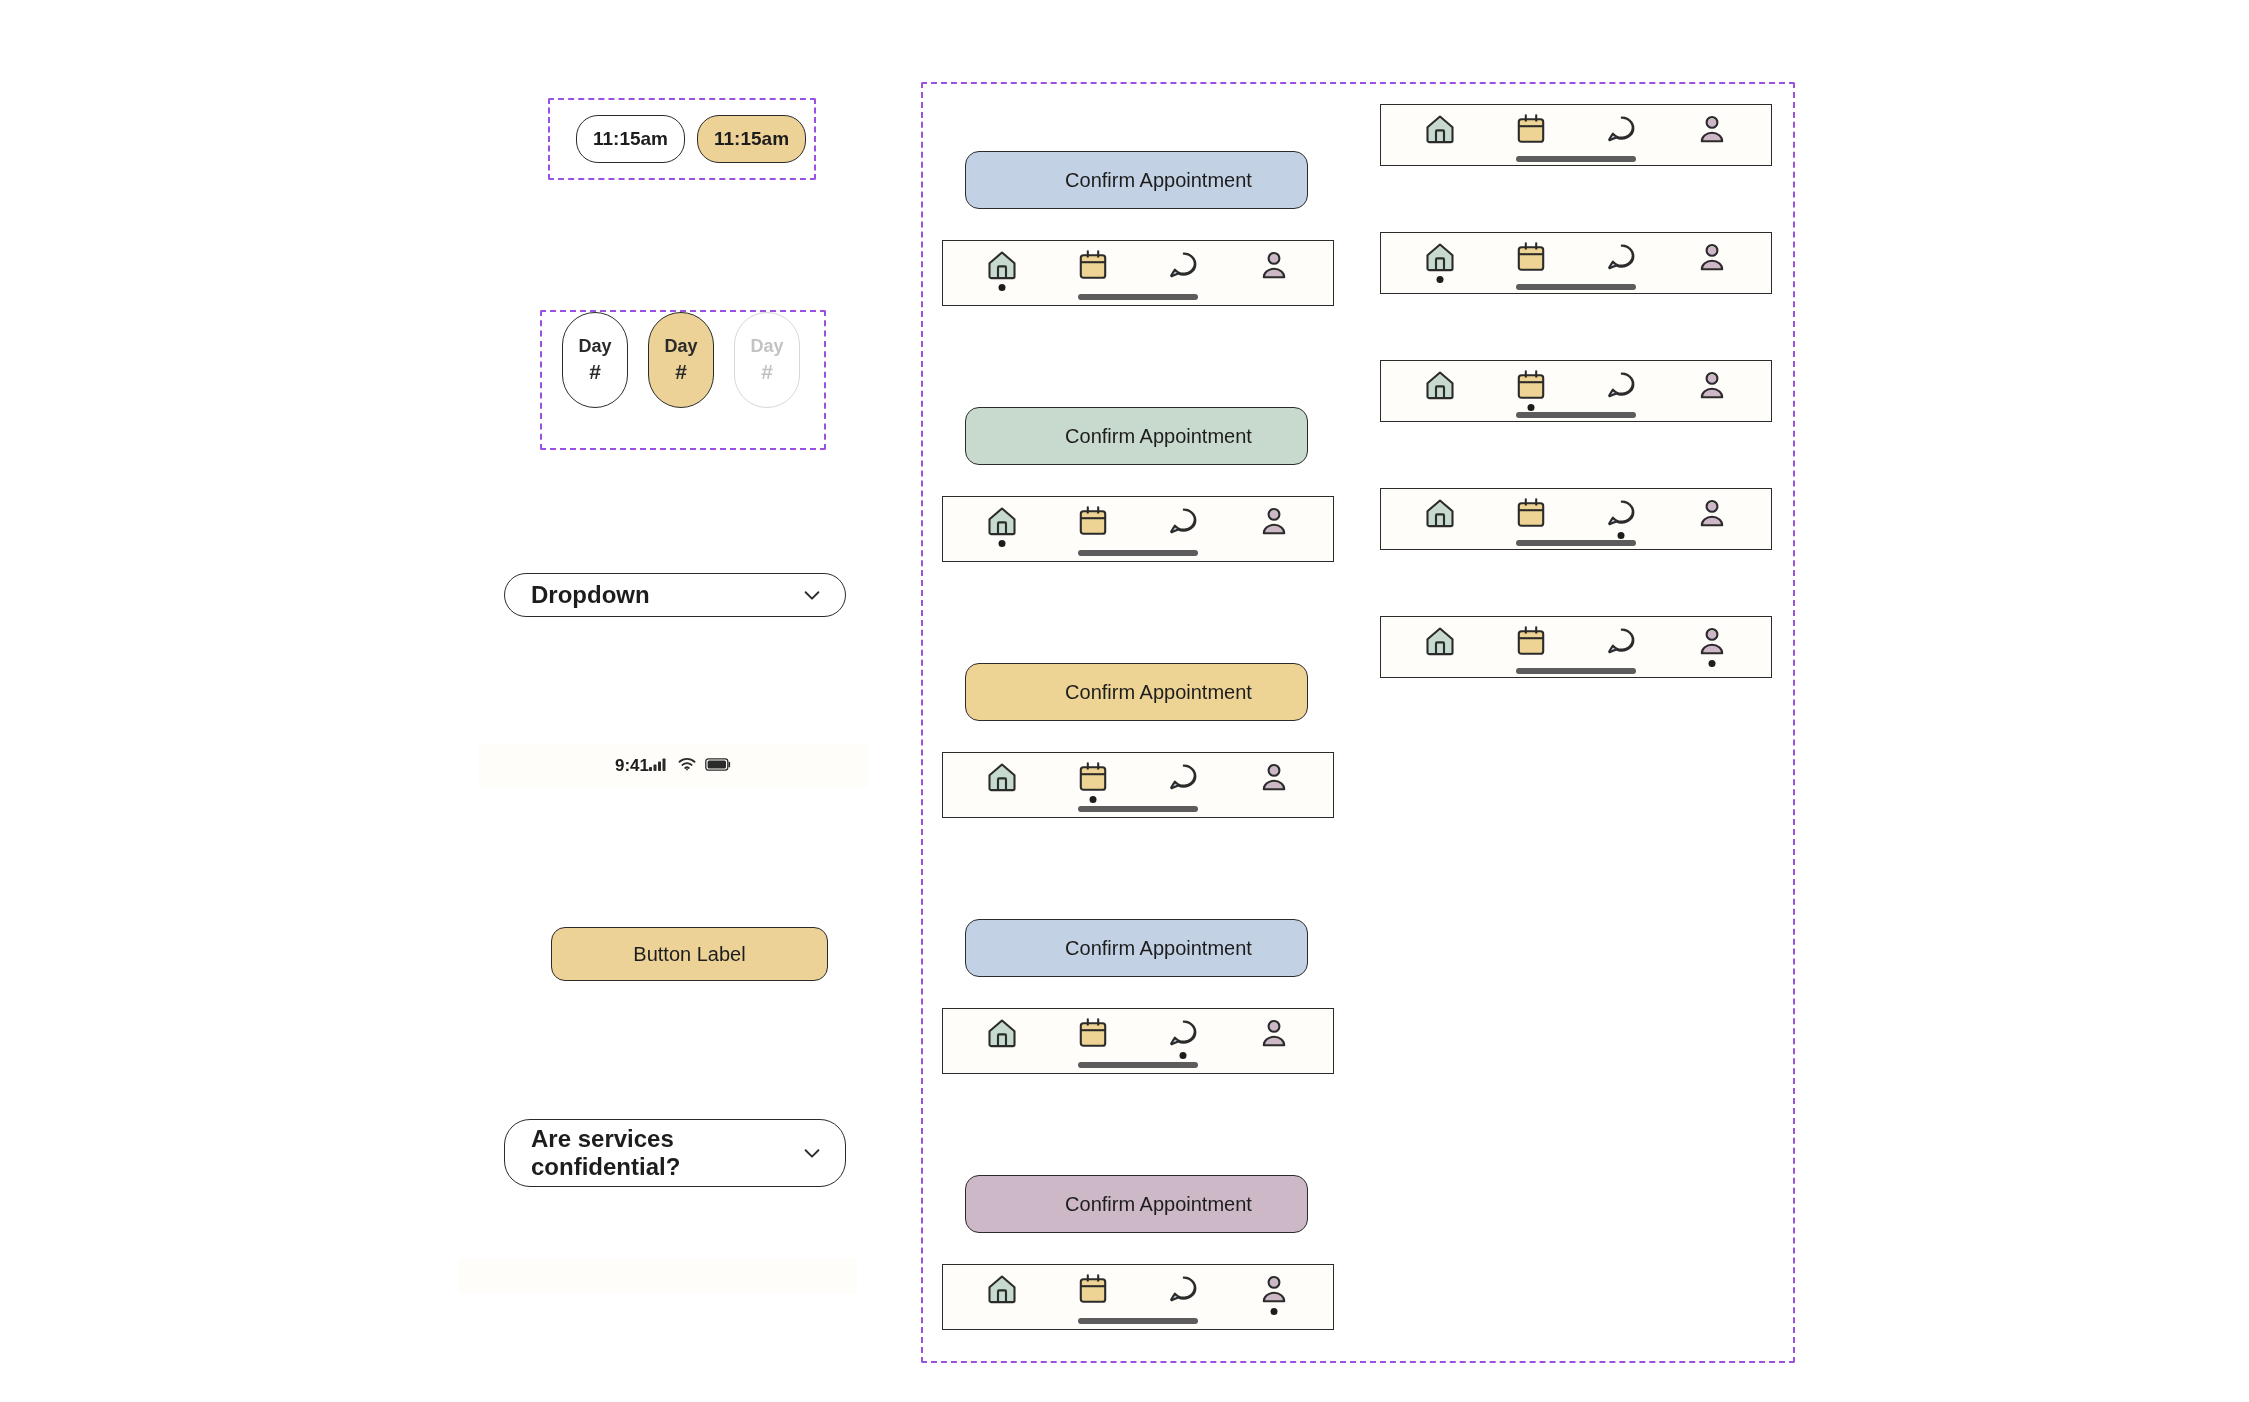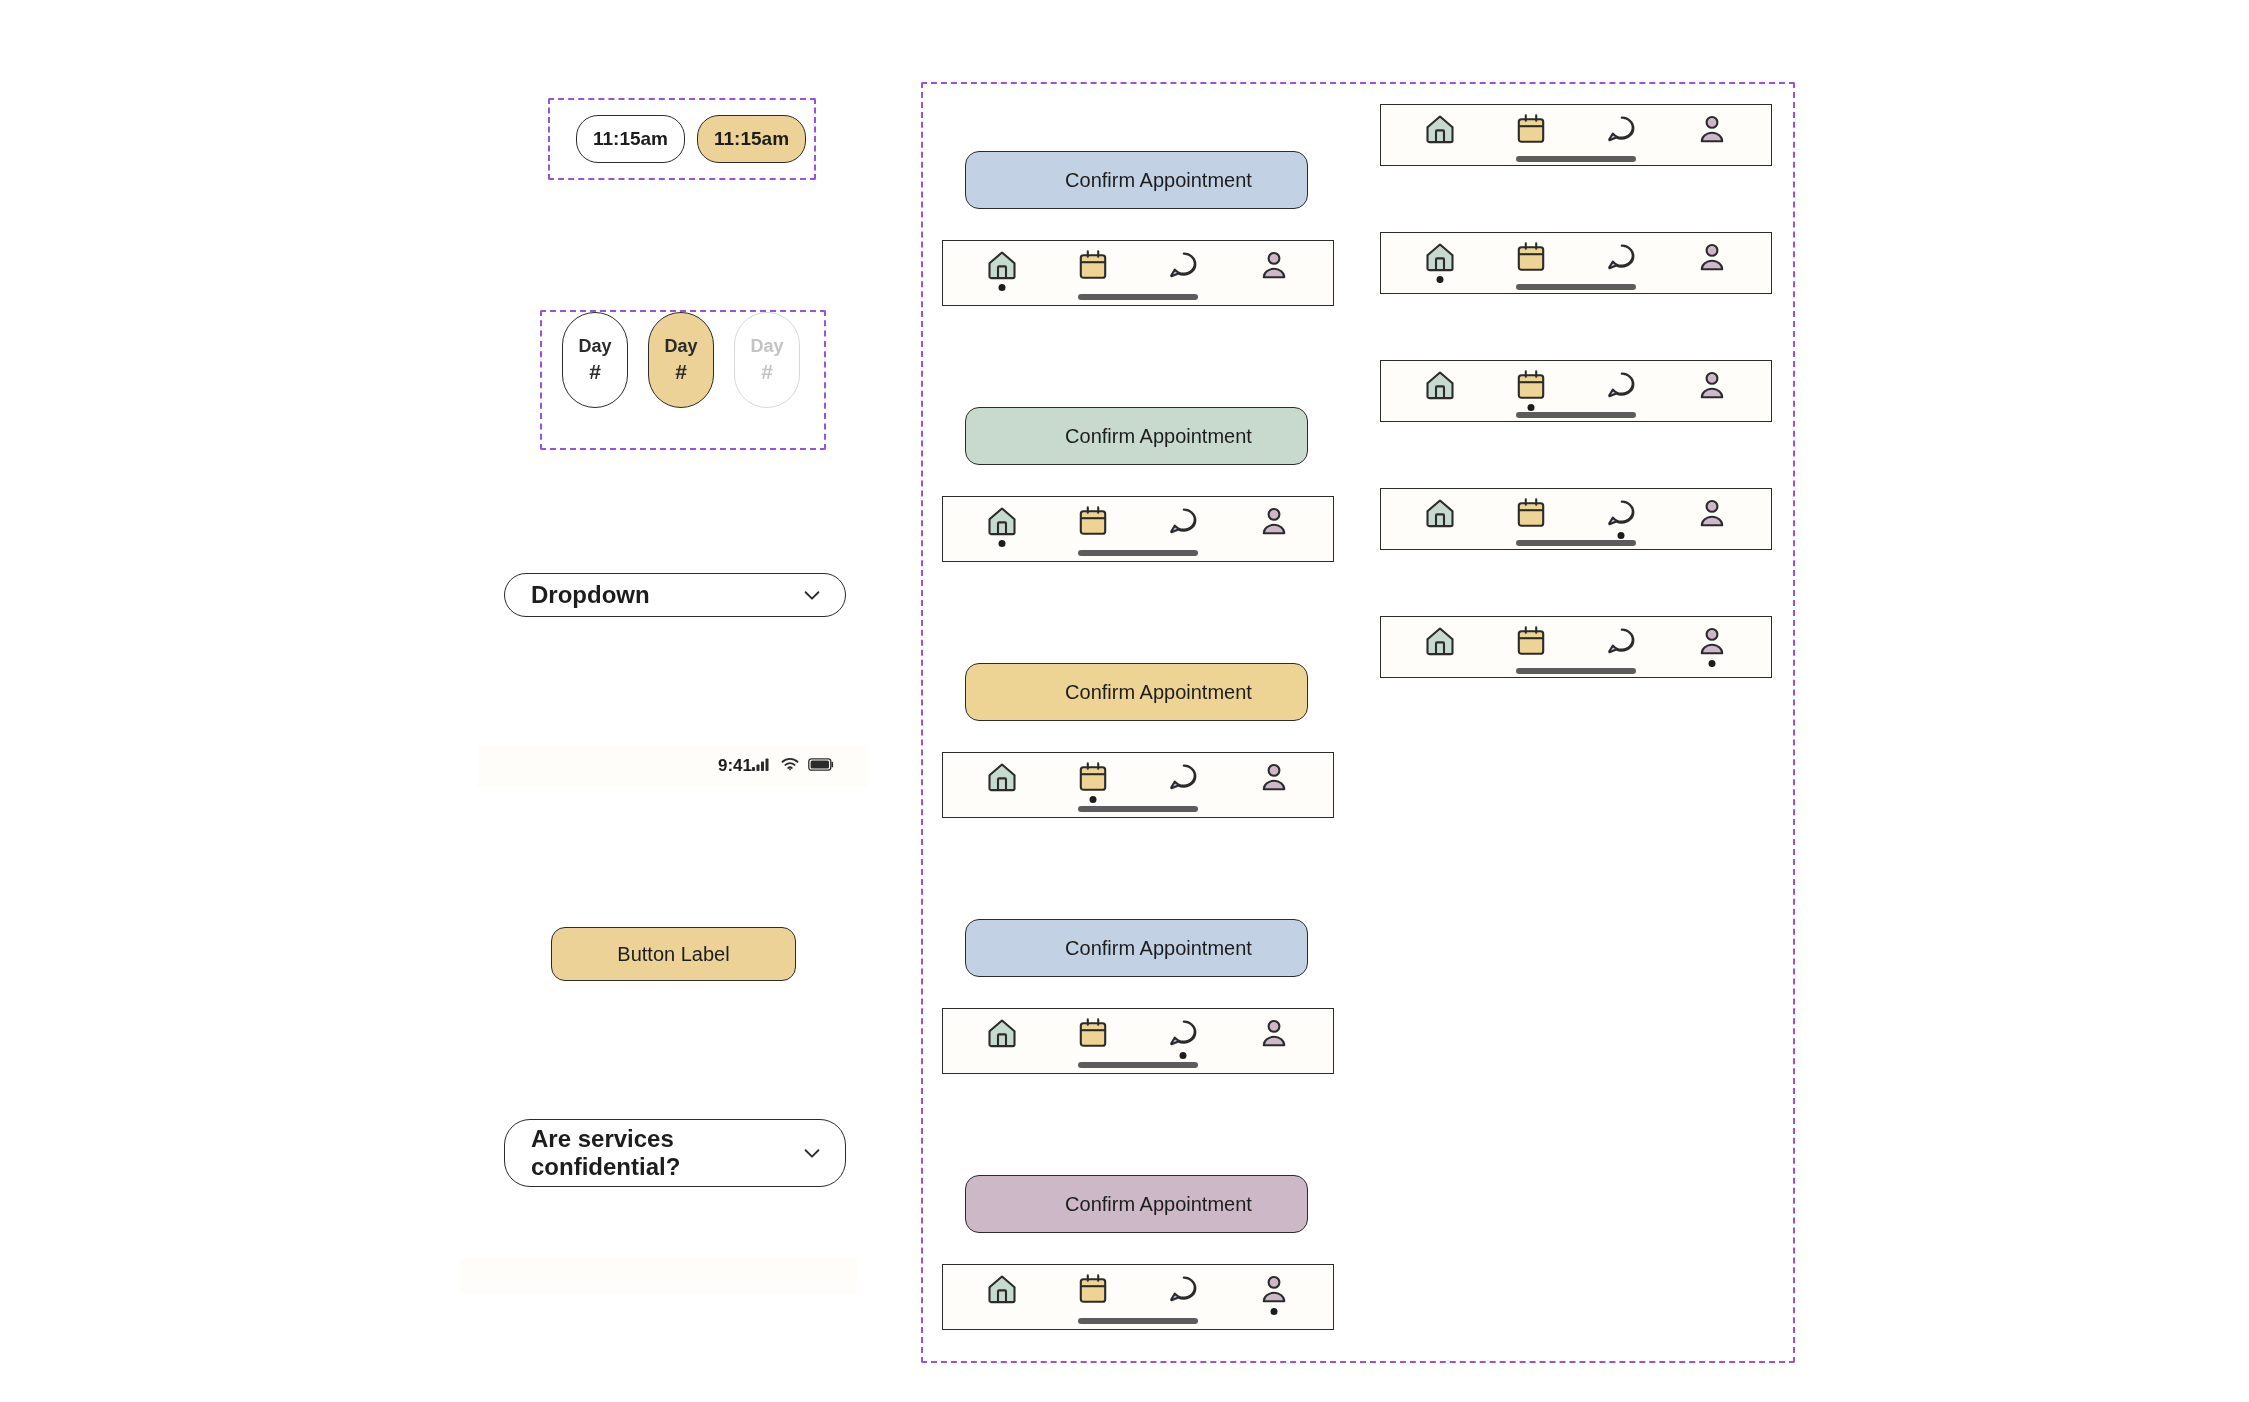--- a/index.html
+++ b/index.html
@@ -86,30 +86,30 @@
   .chev {
     width: 22px; height: 22px;
     display: block;
   }
 
   
   #status-bar-wrap {
     left: 478px; top: 745px; width: 390px; height: 42px;
     background: #fffdf9;
     display: flex; align-items: center;
-    justify-content: flex-end;
+    justify-content: center;
     padding: 0 34px 0 34px;
     box-sizing: border-box;
   }
   #status-time { font-size: 17px; font-weight: 700; color: #1d1d1d; }
   #status-icons { display: flex; align-items: center; gap: 9px; }
 
   
   #primary-button {
-    left: 551px; top: 927px; width: 245px; height: 54px;
+    left: 551px; top: 927px; width: 277px; height: 54px;
     background: #ecd296;
     border: 1.6px solid #2b2b2b;
     border-radius: 14px;
     display: flex; align-items: center; justify-content: center;
     font-size: 20px; font-weight: 500; color: #1d1d1d;
     box-sizing: border-box;
   }
 
   
   #faded-band {

